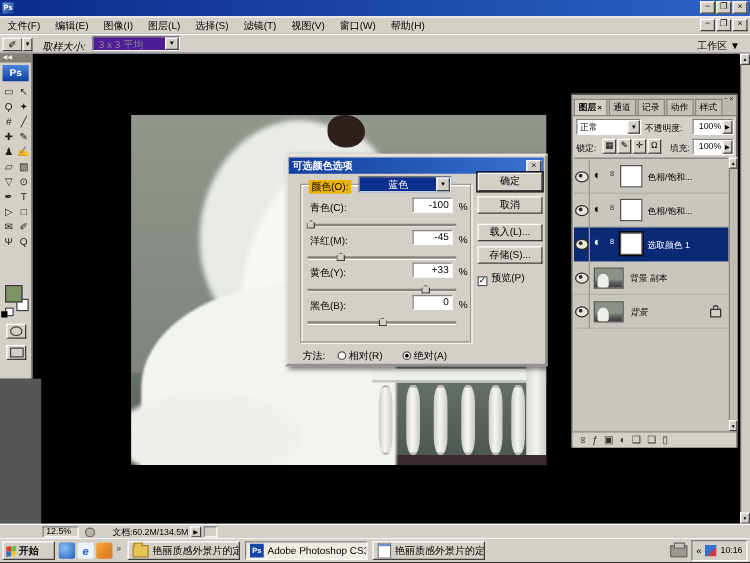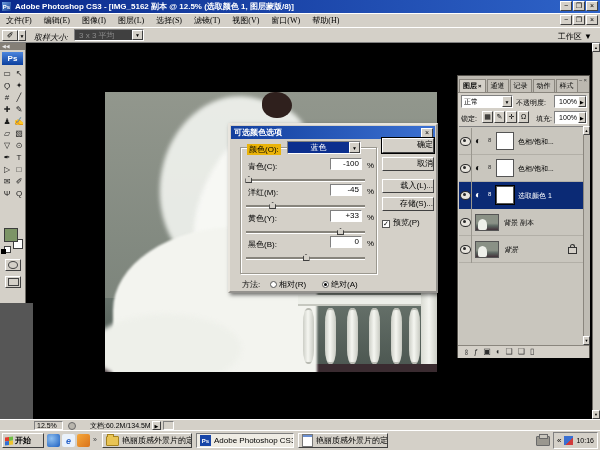--- a/index.html
+++ b/index.html
@@ -12,28 +12,28 @@
   .inset{background:#fff;border:1px solid;border-color:#808080 #fff #fff #808080;box-sizing:border-box;}
   .center{display:flex;align-items:center;justify-content:center;}
 
   
   .titlebar{left:0;top:0;width:600px;height:13px;background:linear-gradient(90deg,#0a2a8c,#2e63c8);display:flex;align-items:center;}
   .ps-app-icon{width:9px;height:9px;margin:0 4px 0 2px;background:linear-gradient(135deg,#6fa0e0,#123a8e);color:#fff;font-size:6px;font-weight:bold;display:flex;align-items:center;justify-content:center;}
   .title-text{color:#fff;font-weight:bold;font-size:8px;white-space:nowrap;}
   .winbtns{position:absolute;right:2px;top:1px;display:flex;gap:1px;}
   .winbtn{width:12px;height:10px;font-size:7px;line-height:8px;text-align:center;color:#000;}
   .menubar{left:0;top:13px;width:600px;height:14px;background:#d4d0c8;border-top:1px solid #fff;display:flex;align-items:center;box-sizing:border-box;}
-  .menu-item{padding:16px 6px;font-size:8px;font-family:Liberation Serif, serif;}
+  .menu-item{padding:16px 6px;font-size:8px;}
   .menubar .winbtns{top:14px;}
   .optionsbar{left:0;top:27px;width:600px;height:16px;background:#d4d0c8;border-top:1px solid #fff;border-bottom:1px solid #808080;box-sizing:border-box;}
   .toolpreset{left:2px;top:2px;width:26px;height:11px;display:flex;}
   .toolpreset .ico{width:16px;height:11px;}
   .toolpreset .car{width:8px;height:11px;font-size:5px;}
   .optlabel{left:34px;top:4px;font-style:italic;}
-  .sampsize{left:74px;top:1px;width:70px;height:12px;background:#404040;display:flex;align-items:center;}
+  .sampsize{left:74px;top:1px;width:70px;height:12px;background:#4c1d95;display:flex;align-items:center;}
   .sampsize .val{flex:1;color:#8a8a8a;padding-left:4px;}
   .sampsize .dar{width:11px;height:10px;font-size:5px;}
   .workspace{right:8px;top:3px;position:absolute;font-size:8px;}
 
   
   .toolbar{left:0;top:43px;width:26px;height:260px;background:#d4d0c8;border-right:1px solid #6e6b65;box-sizing:border-box;}
   .tb-grip{left:0;top:0;width:25px;height:7px;background:#847f77;color:#e8e8e8;font-size:5px;line-height:7px;padding-left:2px;box-sizing:border-box;}
   .tb-badge{left:2px;top:9px;width:21px;height:13px;background:linear-gradient(180deg,#4d86de,#0b3f9e);color:#fff;font-weight:bold;font-size:8px;}
   .tb-grid{left:1px;top:24px;width:24px;display:grid;grid-template-columns:12px 12px;}
   .tool{width:12px;height:12px;display:flex;align-items:center;justify-content:center;font-size:8px;color:#1d1d1d;}
@@ -65,21 +65,21 @@
   .dlabel{position:absolute;white-space:nowrap;}
   .color-select{left:57px;top:16px;width:74px;height:13px;background:#0c2f8e;border:1px solid;border-color:#808080 #fff #fff #808080;color:#fff;display:flex;align-items:center;box-sizing:border-box;}
   .color-select .val{flex:1;text-align:center;}
   .color-select .dar{width:11px;height:11px;font-size:5px;color:#000;}
   .valuebox{position:absolute;left:100px;width:32px;height:12px;text-align:right;padding-right:2px;box-sizing:border-box;line-height:10px;}
   .slider{position:absolute;left:16px;width:119px;height:7px;}
   .slider .track{position:absolute;left:0;top:3px;width:119px;height:2px;background:#87847c;border-bottom:1px solid #fff;}
   .slider .thumb{position:absolute;top:0;width:7px;height:7px;margin-left:-3px;background:#d4d0c8;border:1px solid #3f3f3f;box-sizing:border-box;clip-path:polygon(50% 0,100% 38%,100% 100%,0 100%,0 38%);}
   .radio{display:inline-block;width:7px;height:7px;border-radius:50%;background:#fff;border:1px solid #555;box-sizing:border-box;vertical-align:-1px;margin-right:2px;position:relative;}
   .radio.on::after{content:"";position:absolute;left:1px;top:1px;width:3px;height:3px;border-radius:50%;background:#000;}
-  .dlg-btn{position:absolute;left:152px;width:52px;height:14px;text-align:right;line-height:12px;}
+  .dlg-btn{position:absolute;left:152px;width:52px;height:14px;text-align:center;line-height:12px;}
   .dlg-btn.default{height:15px;outline:1px solid #000;}
   .checkbox{display:inline-block;width:8px;height:8px;background:#fff;border:1px solid #555;box-sizing:border-box;font-size:7px;line-height:6px;text-align:center;vertical-align:-1px;margin-right:3px;}
 
   
   .layers{left:457px;top:75px;width:133px;height:283px;background:#d4d0c8;border:1px solid #55524c;box-sizing:border-box;}
   .ptabs{left:0;top:0;width:131px;height:17px;display:flex;align-items:flex-end;background:#bcb8b0;border-bottom:1px solid #8a867e;box-sizing:border-box;}
   .ptab{padding:1px 3px;font-size:7px;border:1px solid #8a867e;border-bottom:none;background:#c4c0b8;margin-left:1px;white-space:nowrap;}
   .ptab.active{background:#d4d0c8;font-weight:bold;}
   .ptab .tclose{font-size:6px;margin-left:1px;}
   .pwinbtns{position:absolute;right:1px;top:1px;font-size:6px;color:#3a3a3a;letter-spacing:1px;}
@@ -142,21 +142,20 @@
   .msgico{width:9px;height:9px;background:linear-gradient(135deg,#3a6fd0 60%,#d03a3a 60%);}
   .clock{font-size:7px;}
 </style>
 </head>
 <body>
 
 <div class="screen">
 
   <div class="abs titlebar">
     <div class="ps-app-icon">Ps</div>
-    <div class="title-text">Adobe Photoshop CS3 - [IMG_5162 副本 @ 12.5% (选取颜色 1, 图层蒙版/8)]</div>
     <div class="winbtns">
       <div class="winbtn btn3d">−</div>
       <div class="winbtn btn3d">❐</div>
       <div class="winbtn btn3d">×</div>
     </div>
   </div>
 
   <div class="abs menubar">
     <span class="menu-item">文件(F)</span>
     <span class="menu-item">编辑(E)</span>

